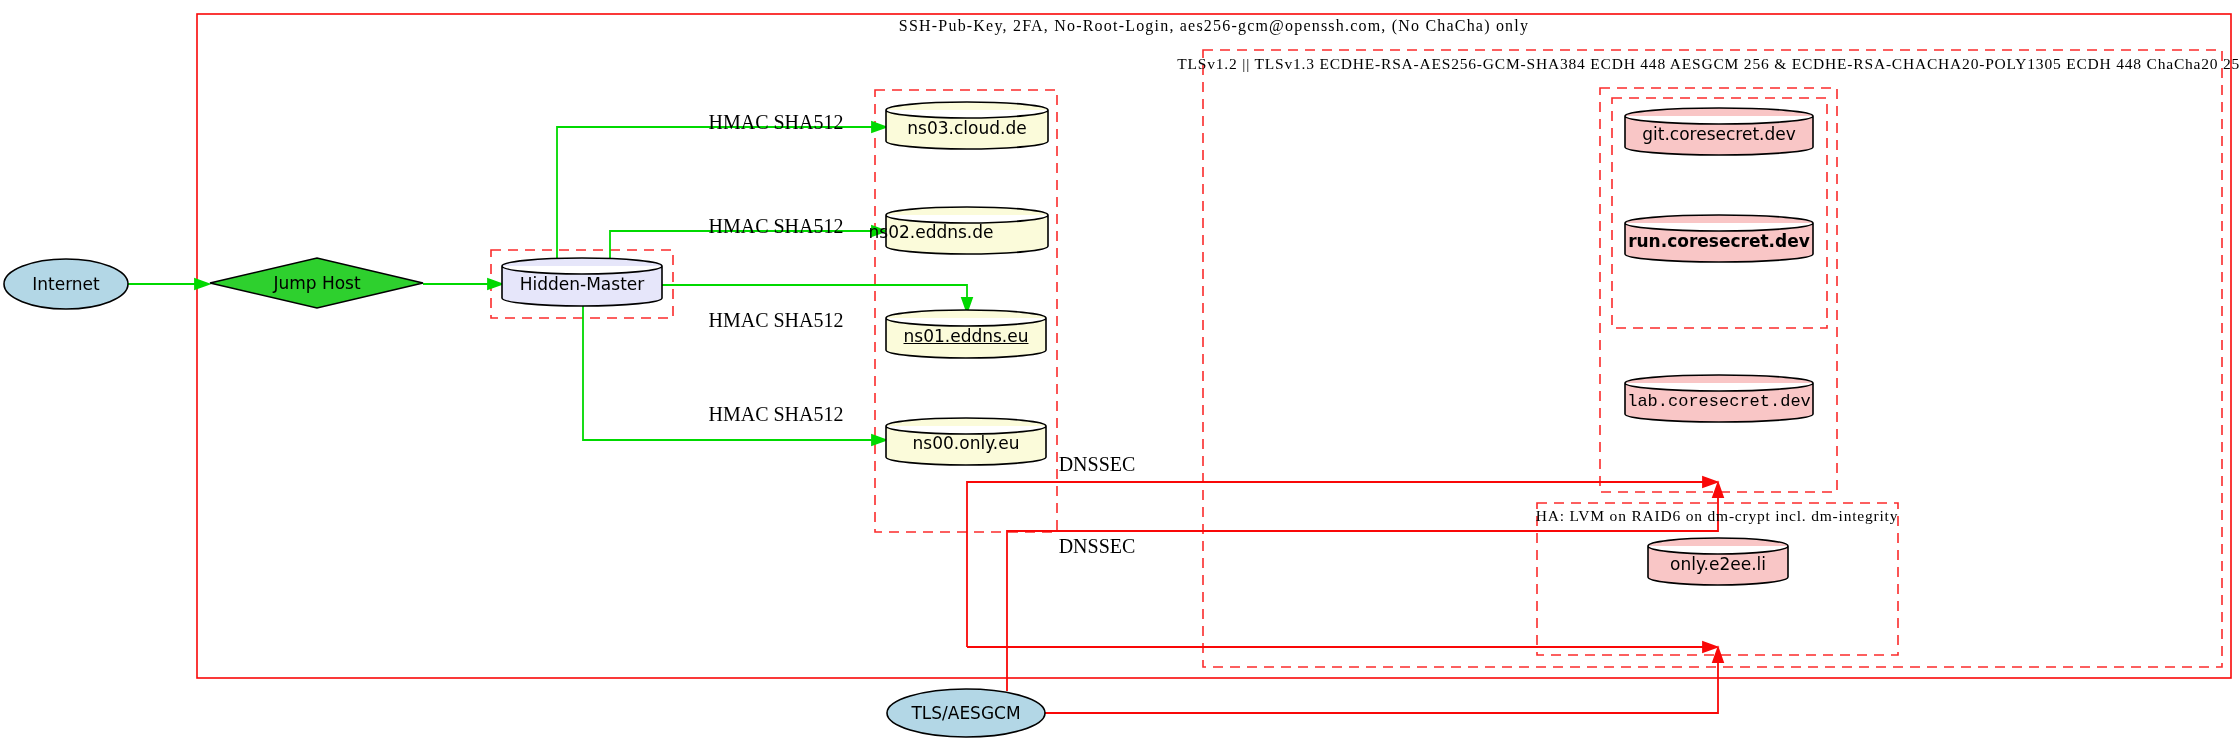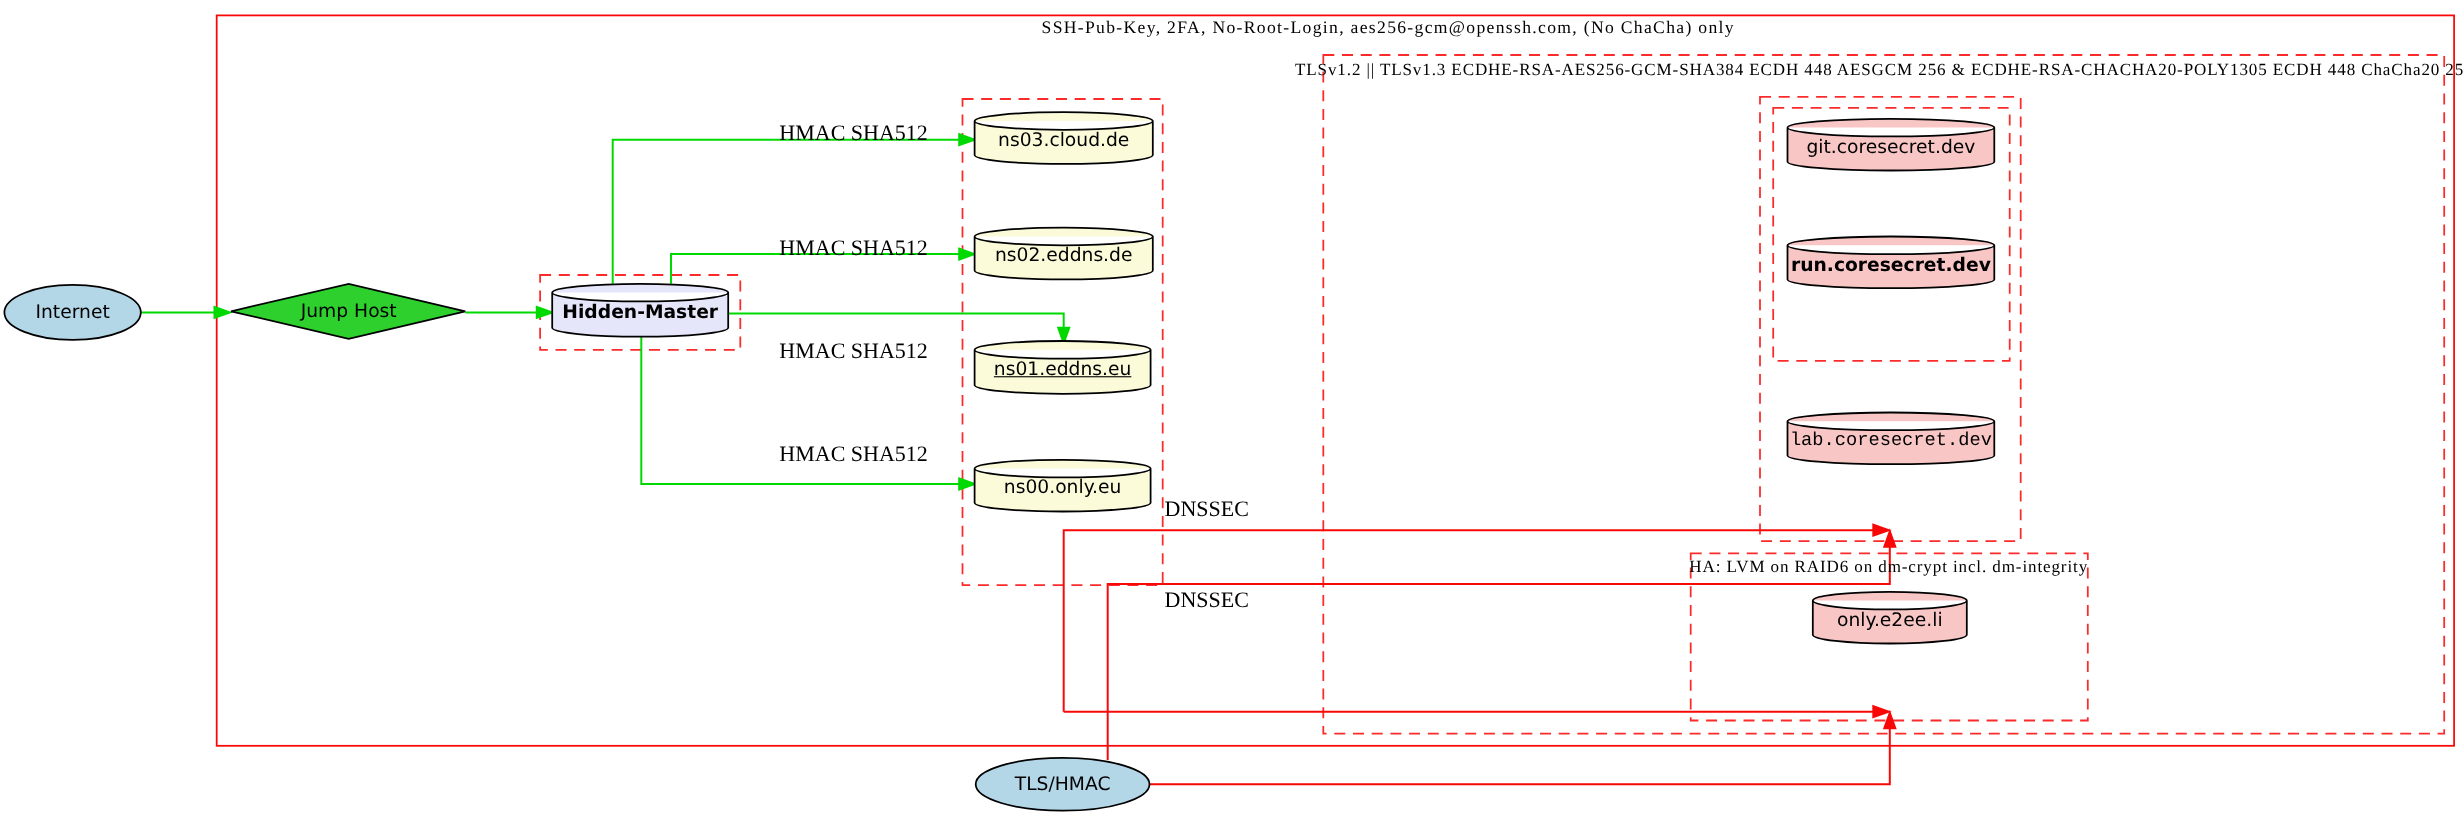--- a/index.html
+++ b/index.html
@@ -14,21 +14,21 @@
   .lbl{
     position:absolute;
     transform:translate(-50%,-50%);
     white-space:nowrap;
     color:#000;
     z-index:3;
   }
   .node-lbl{font:17px "DejaVu Sans", sans-serif;}
   .edge-lbl{font:20px "Liberation Serif", serif;}
   .cluster-lbl{font:15.5px "Liberation Serif", serif;letter-spacing:0.8px;}
-  .cluster-lbl.big{font-size:16px;letter-spacing:1.2px;margin-left:48px;}
+  .cluster-lbl.big{font-size:16px;letter-spacing:1.2px;}
 </style>
 </head>
 <body>
 
 <div class="canvas">
 
   <svg width="2240" height="744" viewBox="0 0 2240 744">
 
     <g fill="none" stroke-width="1.6">
       <rect x="197" y="14" width="2034" height="664" stroke="#f90808"></rect>
@@ -92,30 +92,30 @@
       <ellipse cx="966" cy="713" rx="79" ry="24" fill="#b3d7e6"></ellipse>
     </g>
   </svg>
 
   <div class="lbl cluster-lbl big" style="left:1214px;top:26px;">SSH-Pub-Key, 2FA, No-Root-Login, aes256-gcm@openssh.com, (No ChaCha) only</div>
   <div class="lbl cluster-lbl" style="left:1713px;top:64px;">TLSv1.2 || TLSv1.3 ECDHE-RSA-AES256-GCM-SHA384 ECDH 448 AESGCM 256 &amp; ECDHE-RSA-CHACHA20-POLY1305 ECDH 448 ChaCha20 256</div>
   <div class="lbl cluster-lbl" style="left:1717px;top:516px;">HA: LVM on RAID6 on dm-crypt incl. dm-integrity</div>
 
   <div class="lbl node-lbl" style="left:66px;top:284px;">Internet</div>
   <div class="lbl node-lbl" style="left:317px;top:283px;">Jump Host</div>
-  <div class="lbl node-lbl" style="left:582px;top:284px;font-weight:bold;">Hidden-Master</div>
+  <div class="lbl node-lbl" style="left:582px;top:284px;">Hidden-Master</div>
   <div class="lbl node-lbl" style="left:967px;top:128px;">ns03.cloud.de</div>
-  <div class="lbl node-lbl" style="left:967px;top:232px;">ns02.eddns.de</div>
+  <div class="lbl node-lbl" style="left:931px;top:232px;">ns02.eddns.de</div>
   <div class="lbl node-lbl" style="left:966px;top:336px;text-decoration:underline;">ns01.eddns.eu</div>
   <div class="lbl node-lbl" style="left:966px;top:443px;">ns00.only.eu</div>
   <div class="lbl node-lbl" style="left:1719px;top:134px;">git.coresecret.dev</div>
   <div class="lbl node-lbl" style="left:1719px;top:241px;font-weight:bold;">run.coresecret.dev</div>
   <div class="lbl node-lbl" style="left:1719px;top:401px;font-family:Liberation Mono, monospace;">lab.coresecret.dev</div>
   <div class="lbl node-lbl" style="left:1718px;top:564px;">only.e2ee.li</div>
-  <div class="lbl node-lbl" style="left:966px;top:713px;">TLS/HMAC</div>
+  <div class="lbl node-lbl" style="left:966px;top:713px;">TLS/AESGCM</div>
 
   <div class="lbl edge-lbl" style="left:776px;top:122px;">HMAC SHA512</div>
   <div class="lbl edge-lbl" style="left:776px;top:226px;">HMAC SHA512</div>
   <div class="lbl edge-lbl" style="left:776px;top:320px;">HMAC SHA512</div>
   <div class="lbl edge-lbl" style="left:776px;top:414px;">HMAC SHA512</div>
   <div class="lbl edge-lbl" style="left:1097px;top:464px;">DNSSEC</div>
   <div class="lbl edge-lbl" style="left:1097px;top:546px;">DNSSEC</div>
 
 </div>
 

